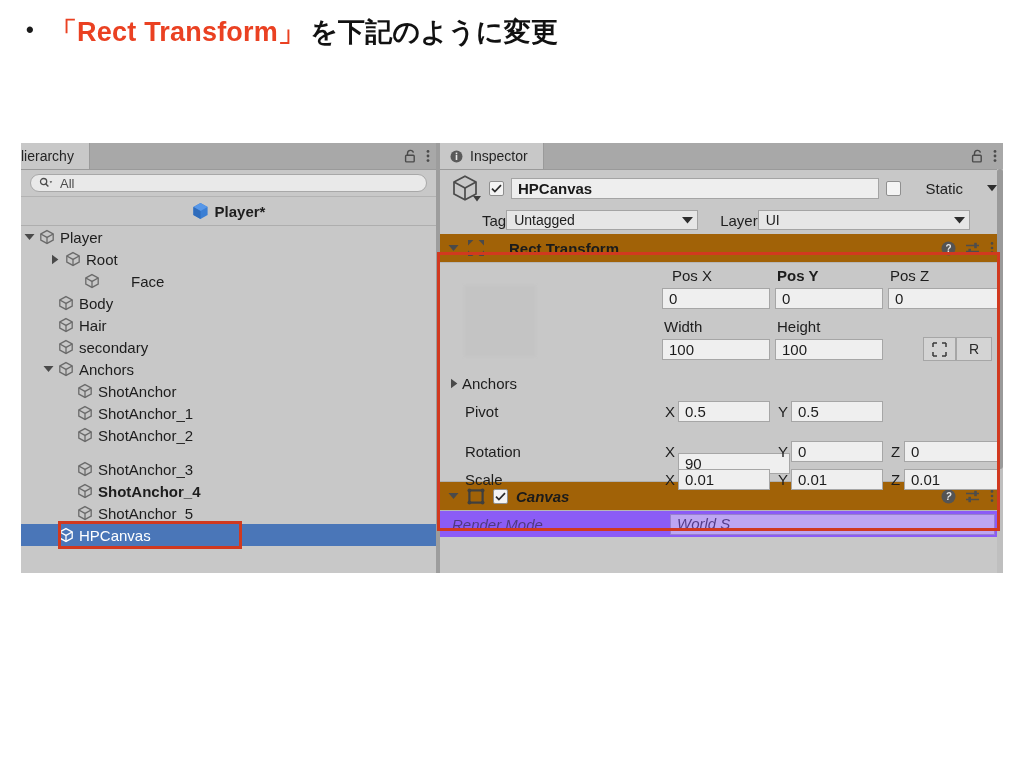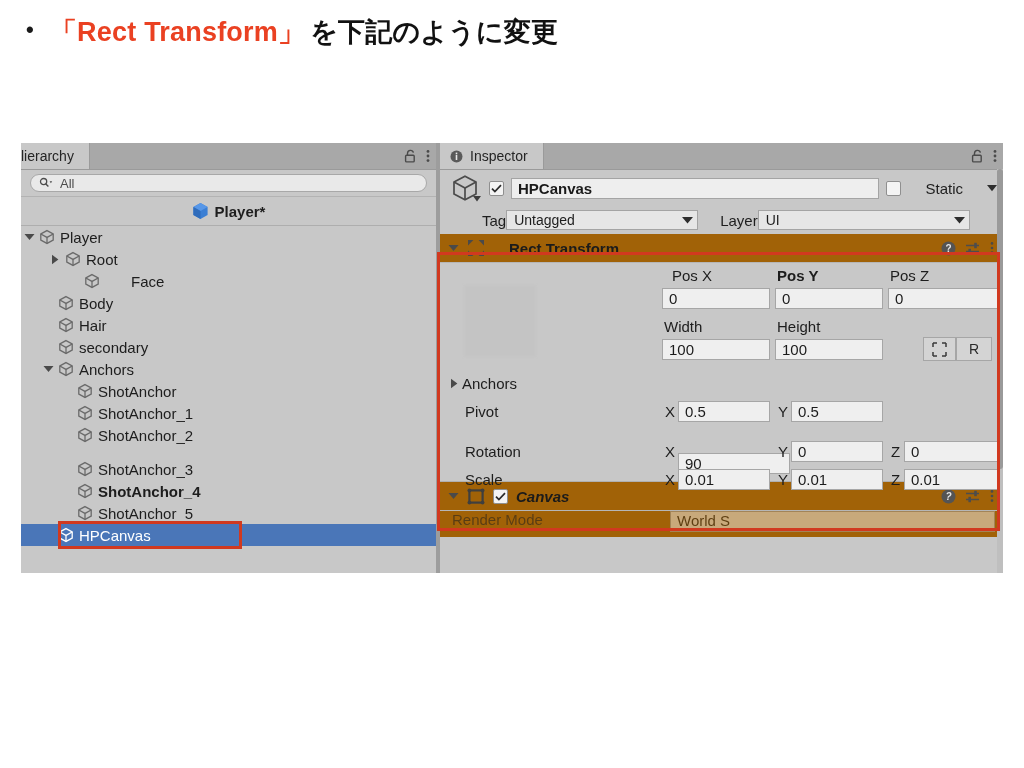--- a/index.html
+++ b/index.html
@@ -191,22 +191,22 @@
     background: #d4d4d4; border: 1px solid #a6a6a6;
     display: flex; align-items: center; justify-content: center;
     font-size: 14px; color: #2a2a2a;
   }
   .anchors-expand { position: absolute; left: 10px; top: 112px;
                     display:flex; align-items:center; gap:4px; }
 
   
   .canvas-comp { background: #c8c8c8; }
   .canvas-row {
-    height: 26px; display: flex; 
-    padding-left: 12px; background: #a16207;
+    height: 26px; display: flex; align-items: center;
+    padding-left: 12px; background: #8b5cf6; font-style: italic;
   }
   .canvas-row .field-label { opacity: .55; }
   .clipped-dd {
     position: absolute; left: 230px; width: 325px; height: 21px;
     box-sizing: border-box;
     background: #efefef; border: 1px solid #a6a6a6;
     font-size: 15px; color: #1b1b1b;
     padding-left: 6px; overflow: hidden;
   }
 

